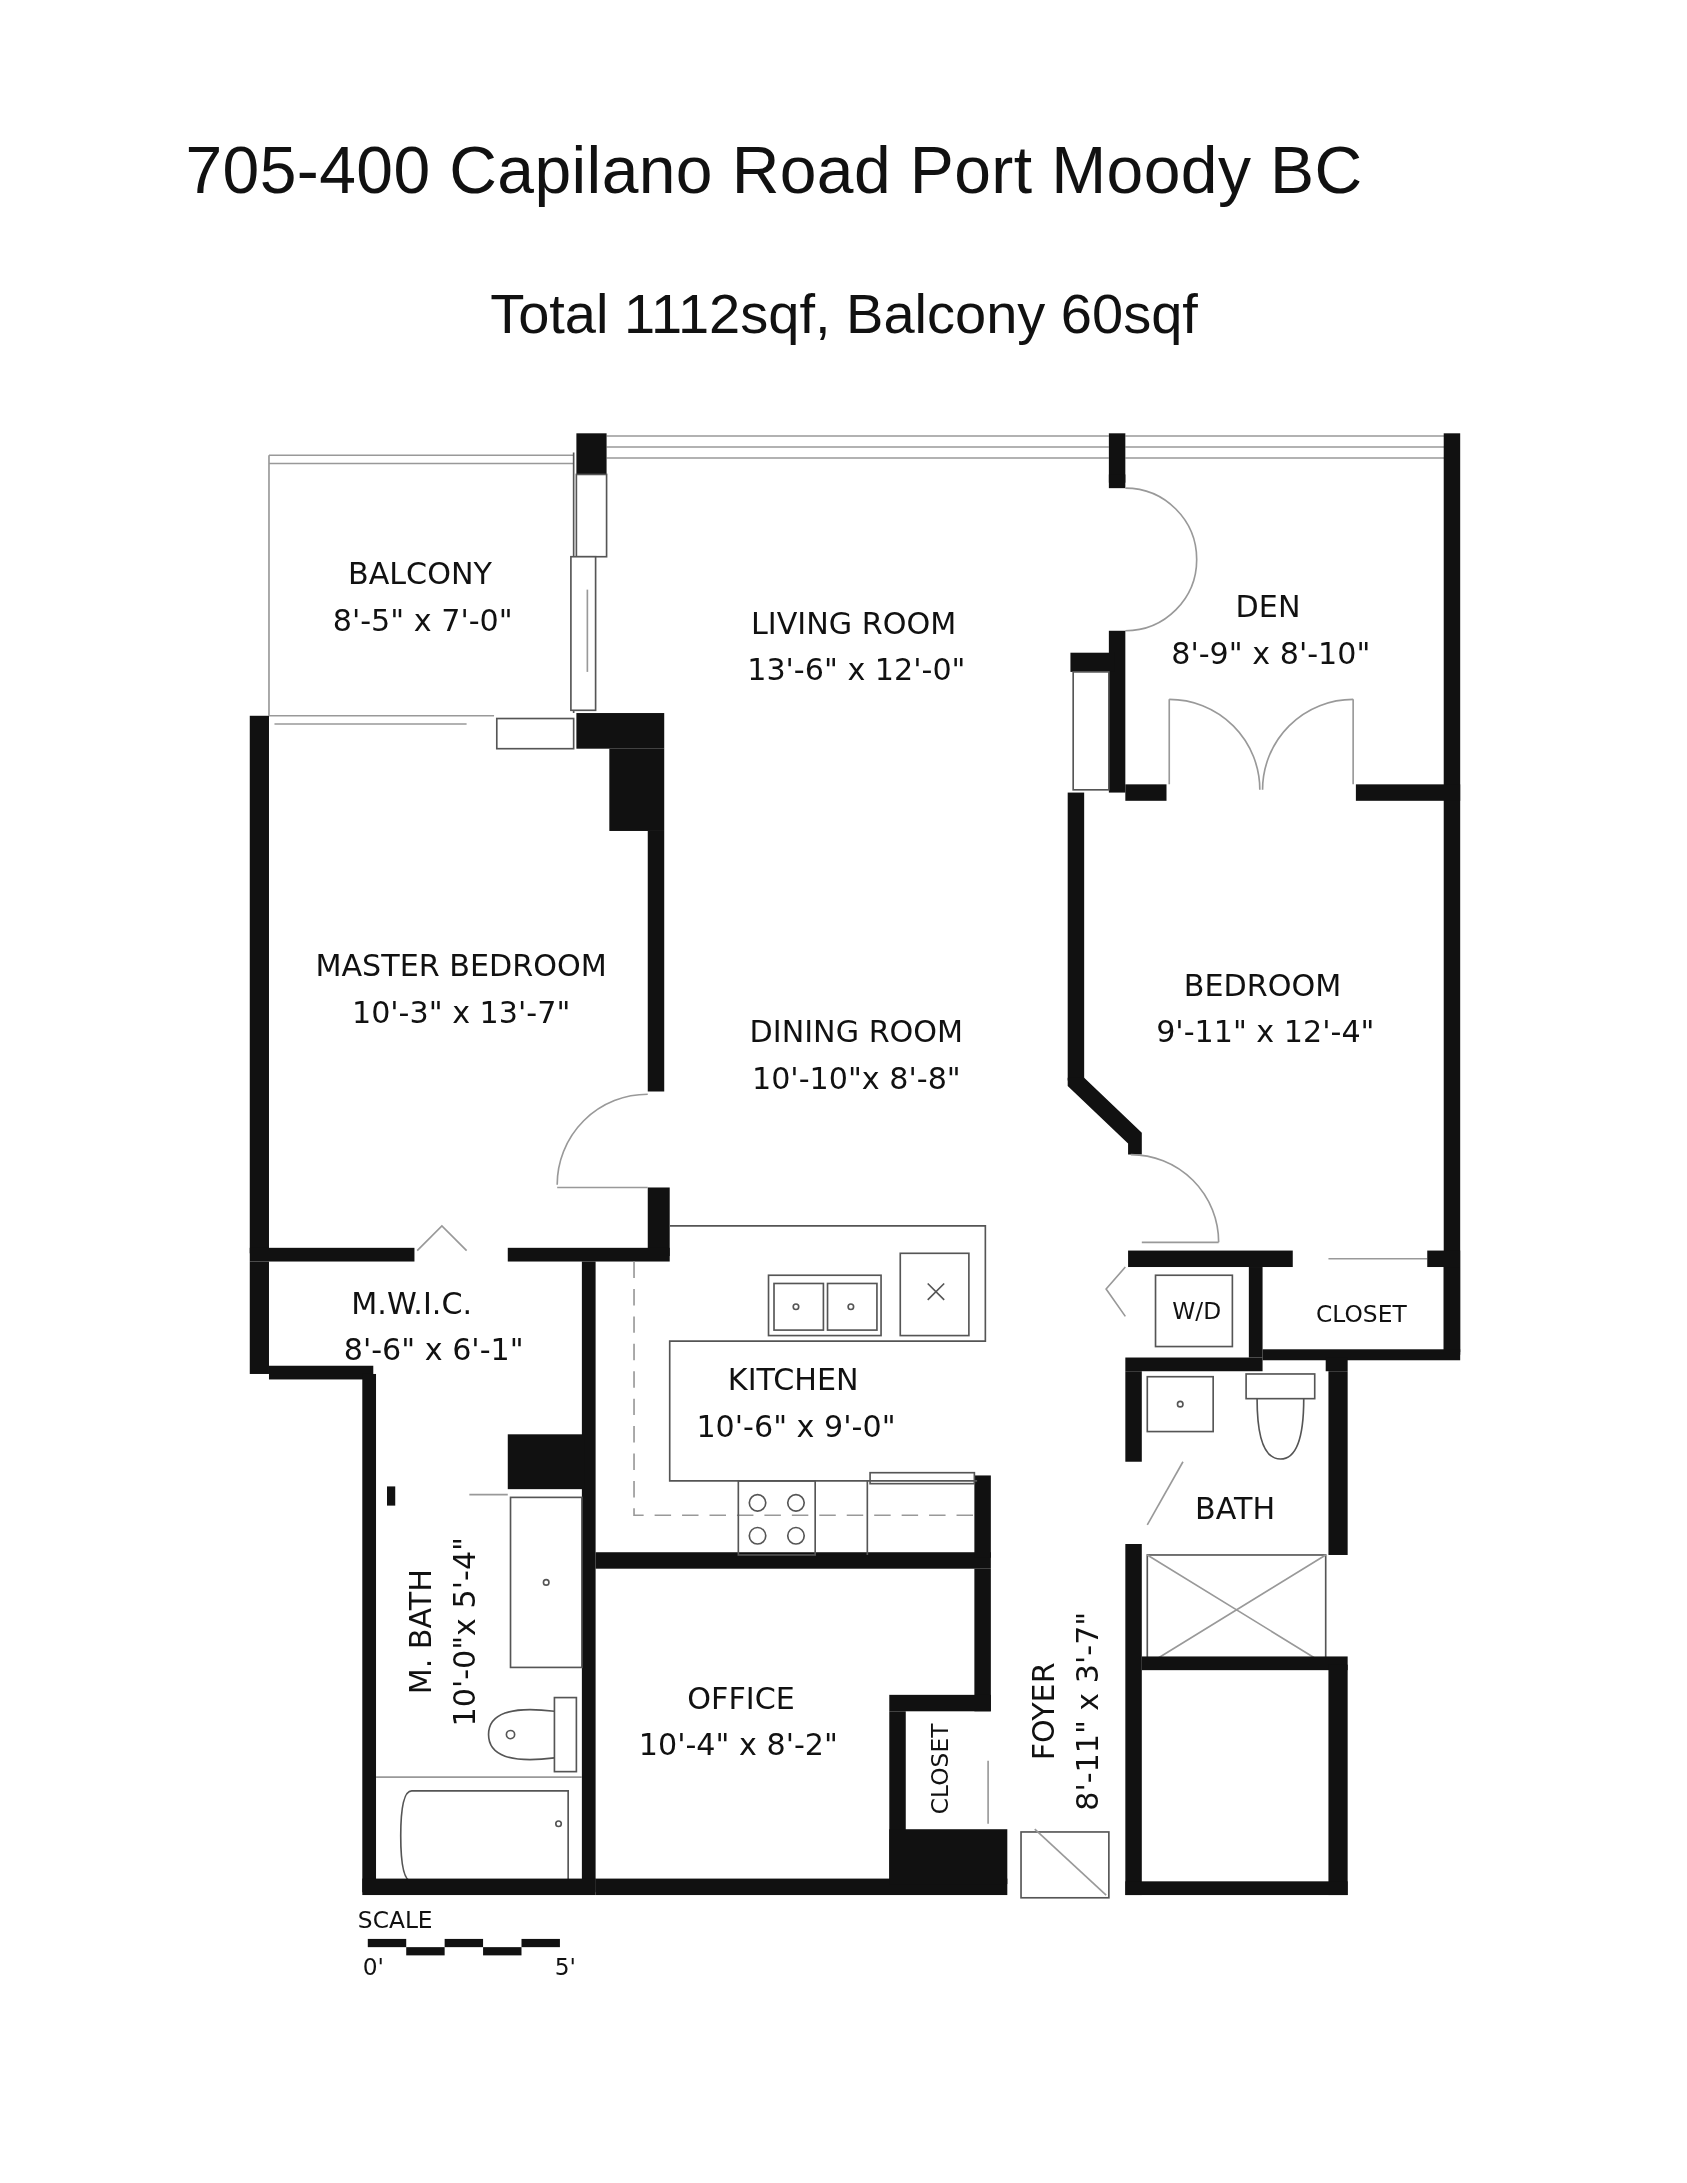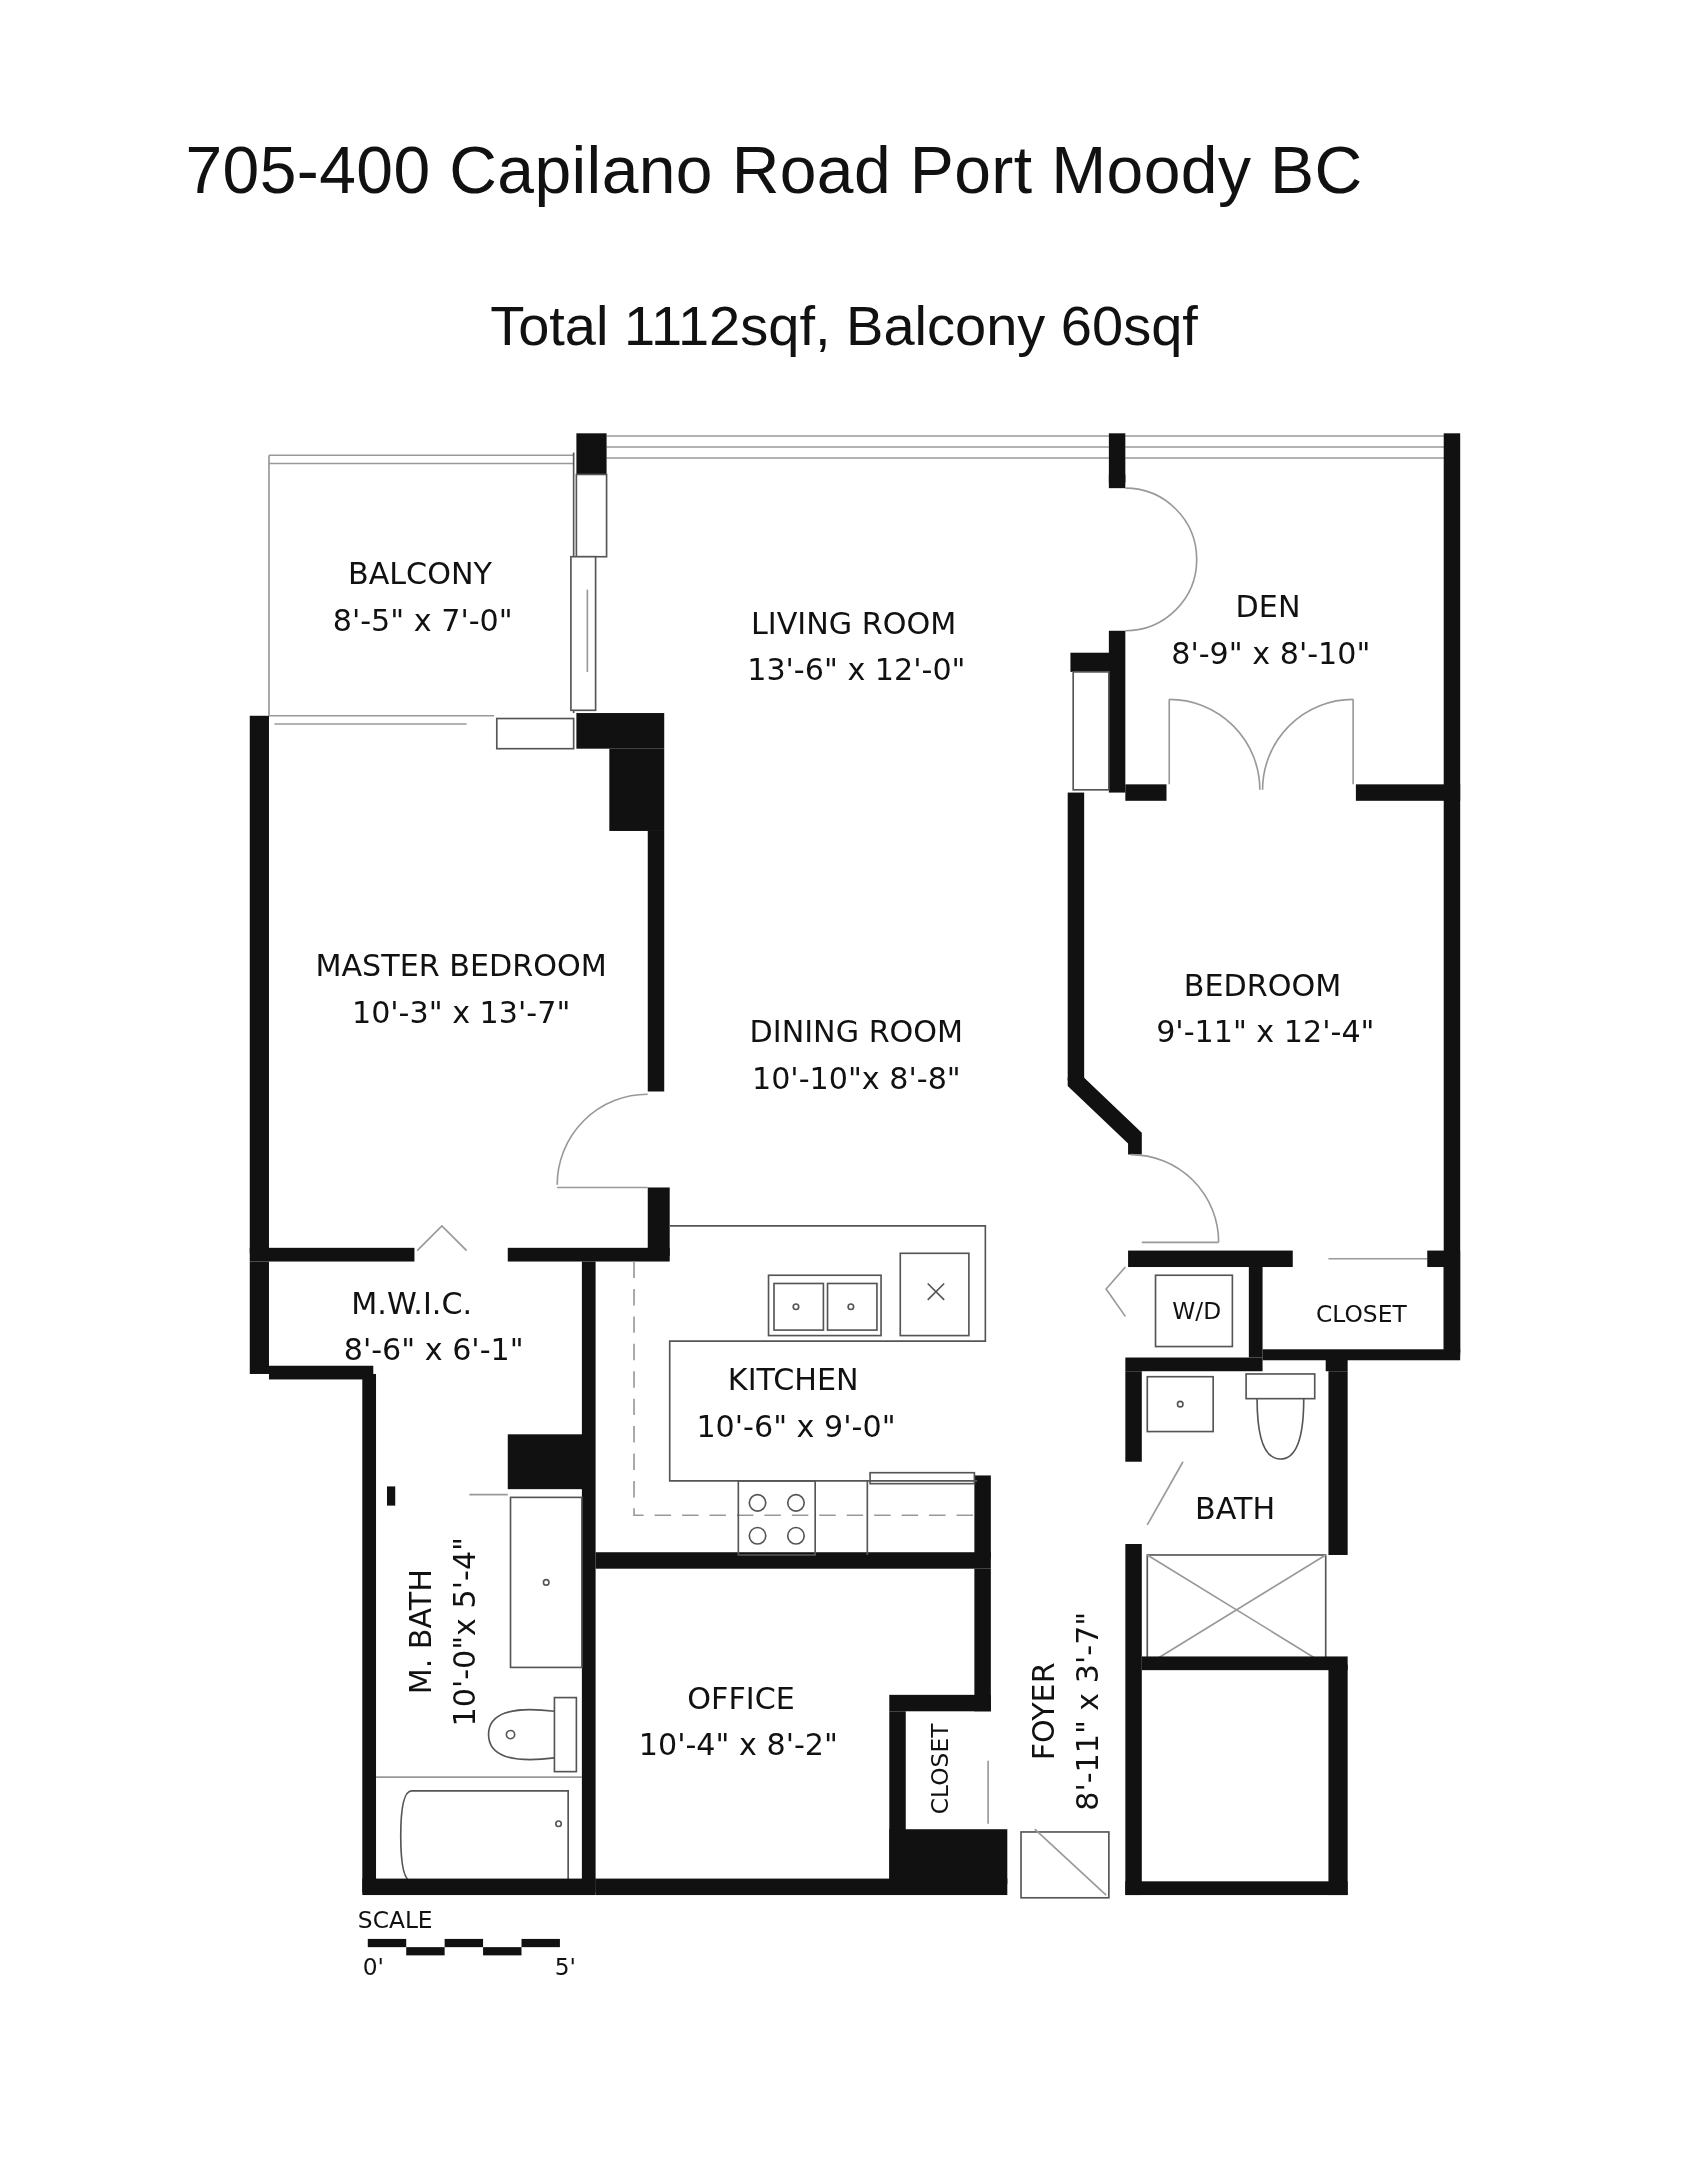--- a/index.html
+++ b/index.html
@@ -1,18 +1,18 @@
 <!DOCTYPE html>
 <html style="font-size:7px"><head>
 <meta charset="utf-8">
 <style>
   html,body{margin:0;padding:0;background:#ffffff;}
   body{width:1688px;height:2183px;position:relative;overflow:hidden;font-family:"Liberation Sans","DejaVu Sans",sans-serif;color:#111;}
   .title{position:absolute;left:0;width:1548px;text-align:center;top:132px;font-size:66px;letter-spacing:0.4px;}
-  .subtitle{position:absolute;left:0;width:1688px;text-align:center;top:281px;font-size:56px;margin-top:12px;}
+  .subtitle{position:absolute;left:0;width:1688px;text-align:center;top:281px;font-size:56px;}
   svg.plan{position:absolute;left:0;top:0;width:1688px;height:2183px;}
   .lbl{font-family:"DejaVu Sans","Liberation Sans",sans-serif;font-size:22px;fill:#111;text-anchor:middle;}
   .lbl-sm{font-family:"DejaVu Sans","Liberation Sans",sans-serif;font-size:17px;fill:#111;text-anchor:middle;}
   .wall{fill:#111;}
   .thin{stroke:#555;stroke-width:1.2;fill:none;}
   .thin-f{stroke:#555;stroke-width:1.2;fill:#fff;}
   .grey{stroke:#999;stroke-width:1.2;fill:none;}
   .dash{stroke:#999;stroke-width:1.2;fill:none;stroke-dasharray:12 8;}
 </style>
 </head>

